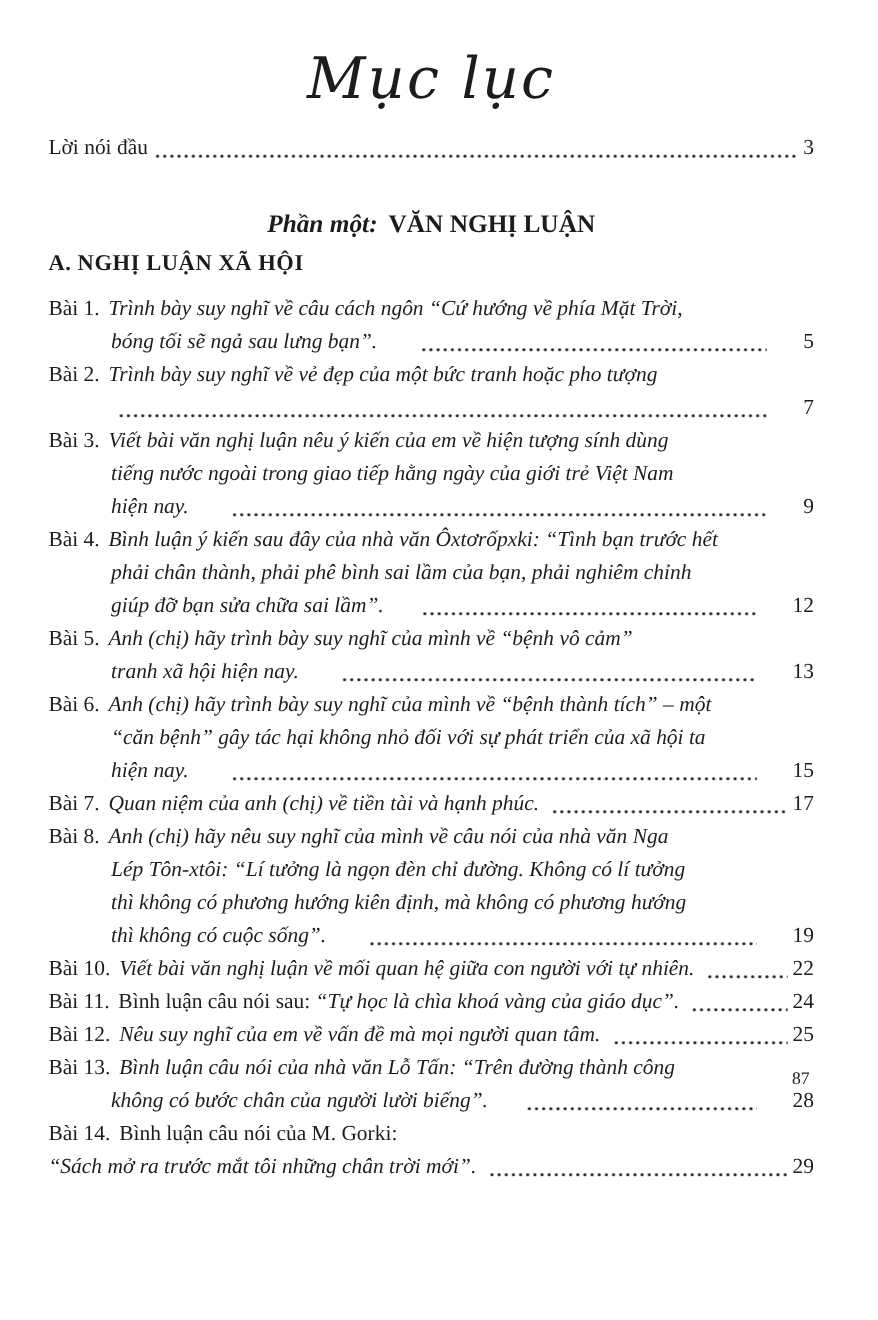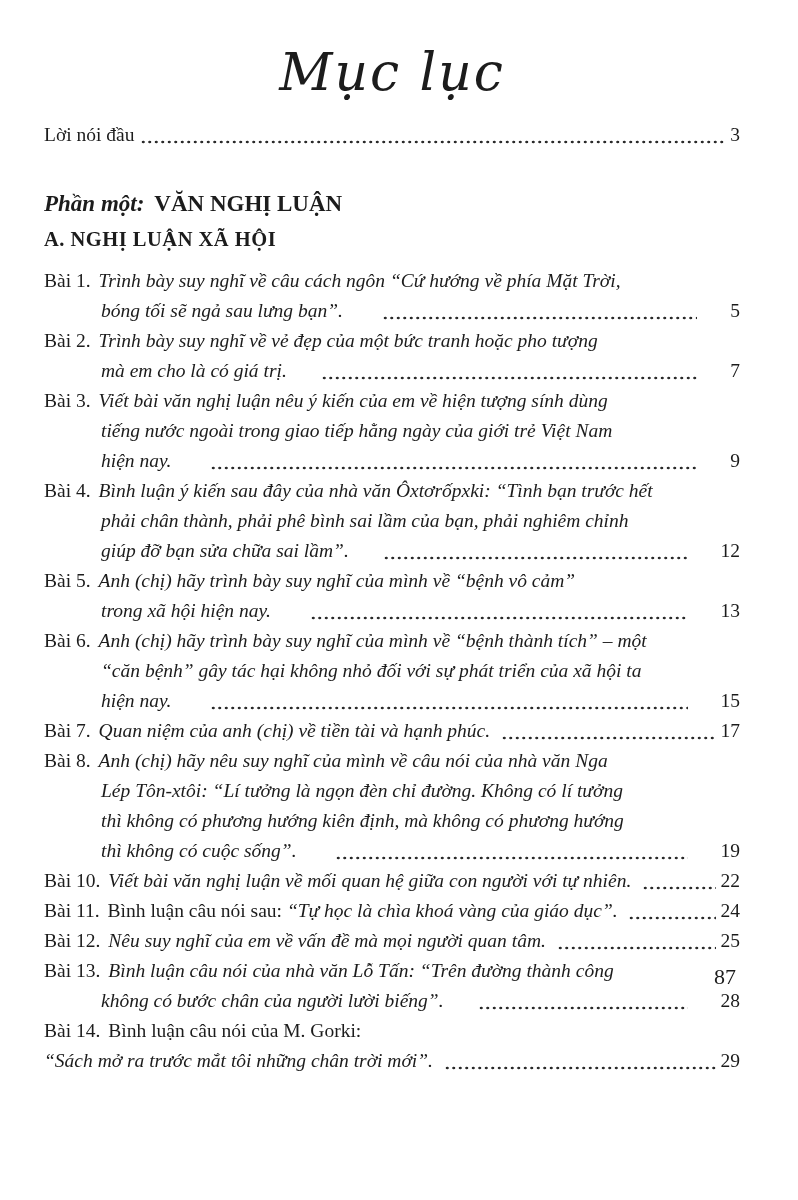--- a/index.html
+++ b/index.html
@@ -44,40 +44,41 @@
     height: 6px;
     align-self: flex-end;
     background-image: radial-gradient(circle, #2a2a2a 1.15px, rgba(0,0,0,0) 1.65px);
     background-size: 6.5px 6px;
     background-repeat: repeat-x;
     background-position: left center;
   }
   .pagenum { flex: 0 0 auto; }
 
   .part-heading {
+    text-align: center;
     font-size: 23px;
     font-weight: bold;
     margin-top: 38px;
     line-height: 32px;
   }
   .part-prefix { font-style: italic; margin-right: 10px; }
   .section-heading {
     font-size: 20.5px;
     font-weight: bold;
     margin-top: 4px;
     margin-bottom: 12px;
     line-height: 30px;
     letter-spacing: 0.5px;
   }
 
   .folio {
     position: absolute;
     right: 62px;
     bottom: 22px;
-    font-size: 22px;
+    font-size: 16px;
   }
 </style>
 </head>
 <body>
 
 <div class="page">
 
   <h1 class="doc-title">Mục lục</h1>
 
   <div class="toc-line">
@@ -103,21 +104,20 @@
           <span class="leader"></span>
           <span class="pagenum">5</span>
         </div>
       </div>
       <div class="entry">
         <div class="entry-line">
           <span class="label">Bài 2.</span>
           <span class="seg it">Trình bày suy nghĩ về vẻ đẹp của một bức tranh hoặc pho tượng</span>
         </div>
         <div class="entry-line cont">
-          <span class="seg it">mà em cho là có giá trị.</span>
           <span class="leader"></span>
           <span class="pagenum">7</span>
         </div>
       </div>
       <div class="entry">
         <div class="entry-line">
           <span class="label">Bài 3.</span>
           <span class="seg it">Viết bài văn nghị luận nêu ý kiến của em về hiện tượng sính dùng</span>
         </div>
         <div class="entry-line cont">
@@ -142,21 +142,21 @@
           <span class="leader"></span>
           <span class="pagenum">12</span>
         </div>
       </div>
       <div class="entry">
         <div class="entry-line">
           <span class="label">Bài 5.</span>
           <span class="seg it">Anh (chị) hãy trình bày suy nghĩ của mình về “bệnh vô cảm”</span>
         </div>
         <div class="entry-line cont">
-          <span class="seg it">trong xã hội hiện nay. </span>
+          <span class="seg it">tranh xã hội hiện nay. </span>
           <span class="leader"></span>
           <span class="pagenum">13</span>
         </div>
       </div>
       <div class="entry">
         <div class="entry-line">
           <span class="label">Bài 6.</span>
           <span class="seg it">Anh (chị) hãy trình bày suy nghĩ của mình về “bệnh thành tích” – một</span>
         </div>
         <div class="entry-line cont">

